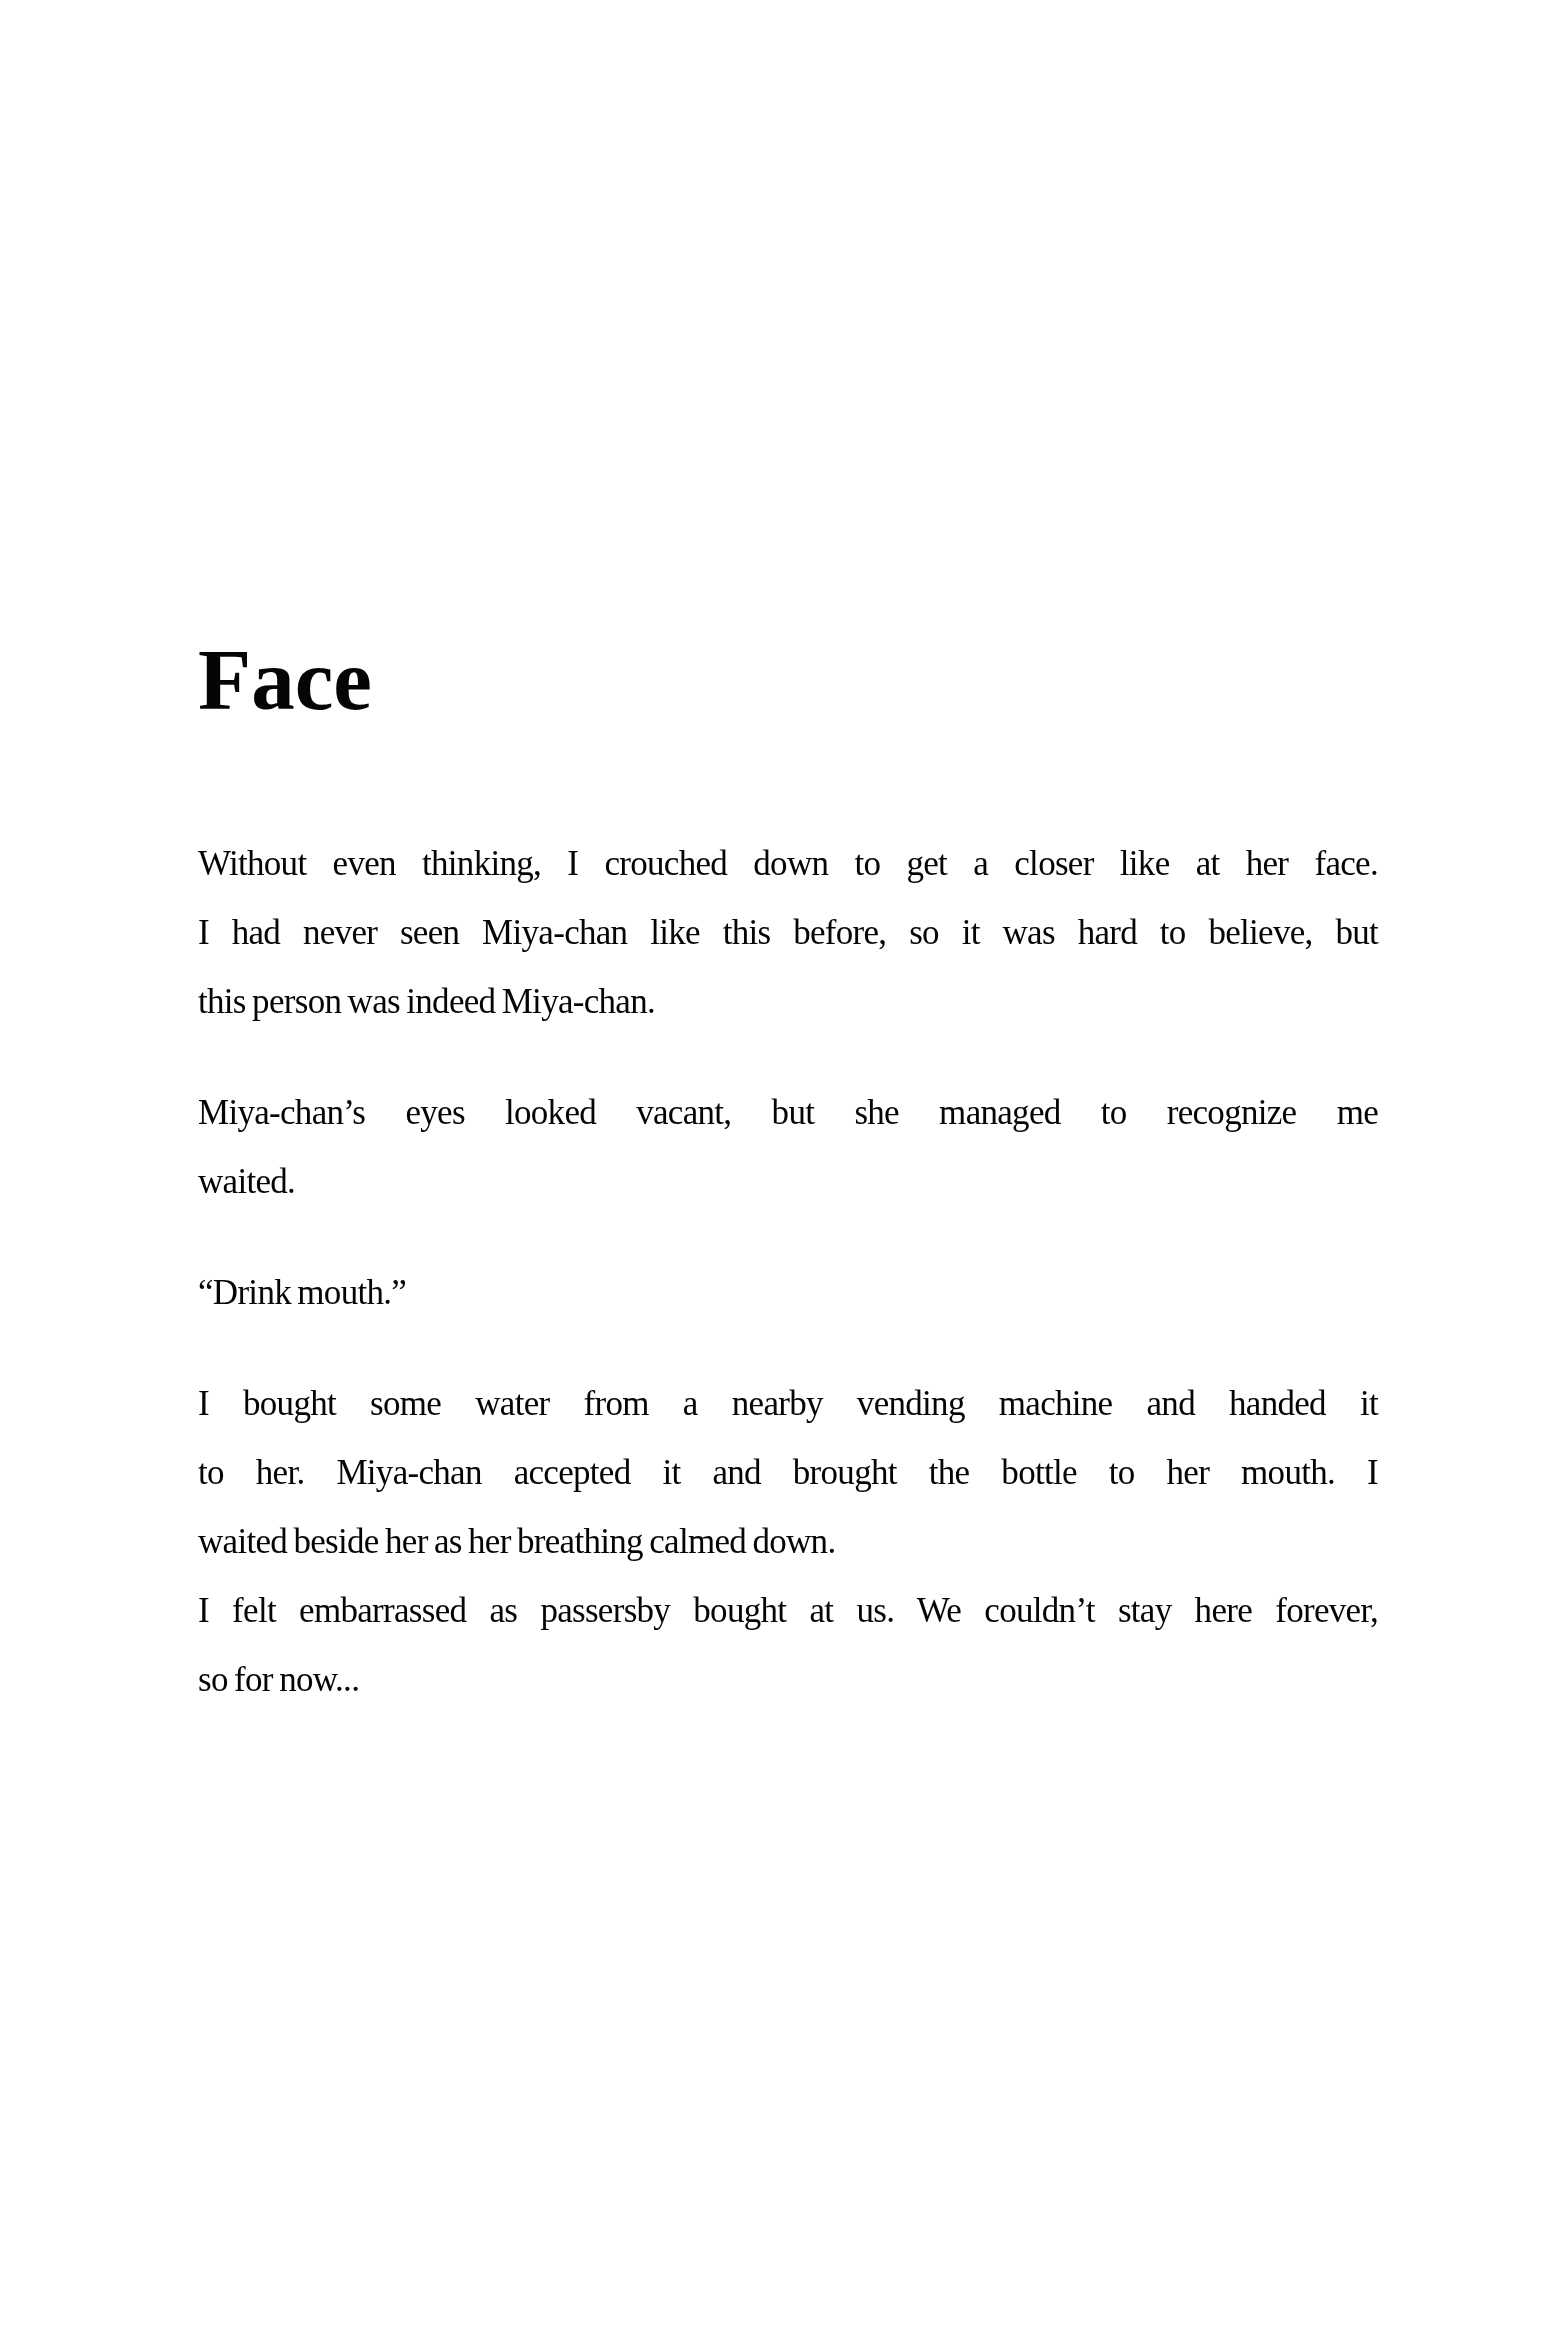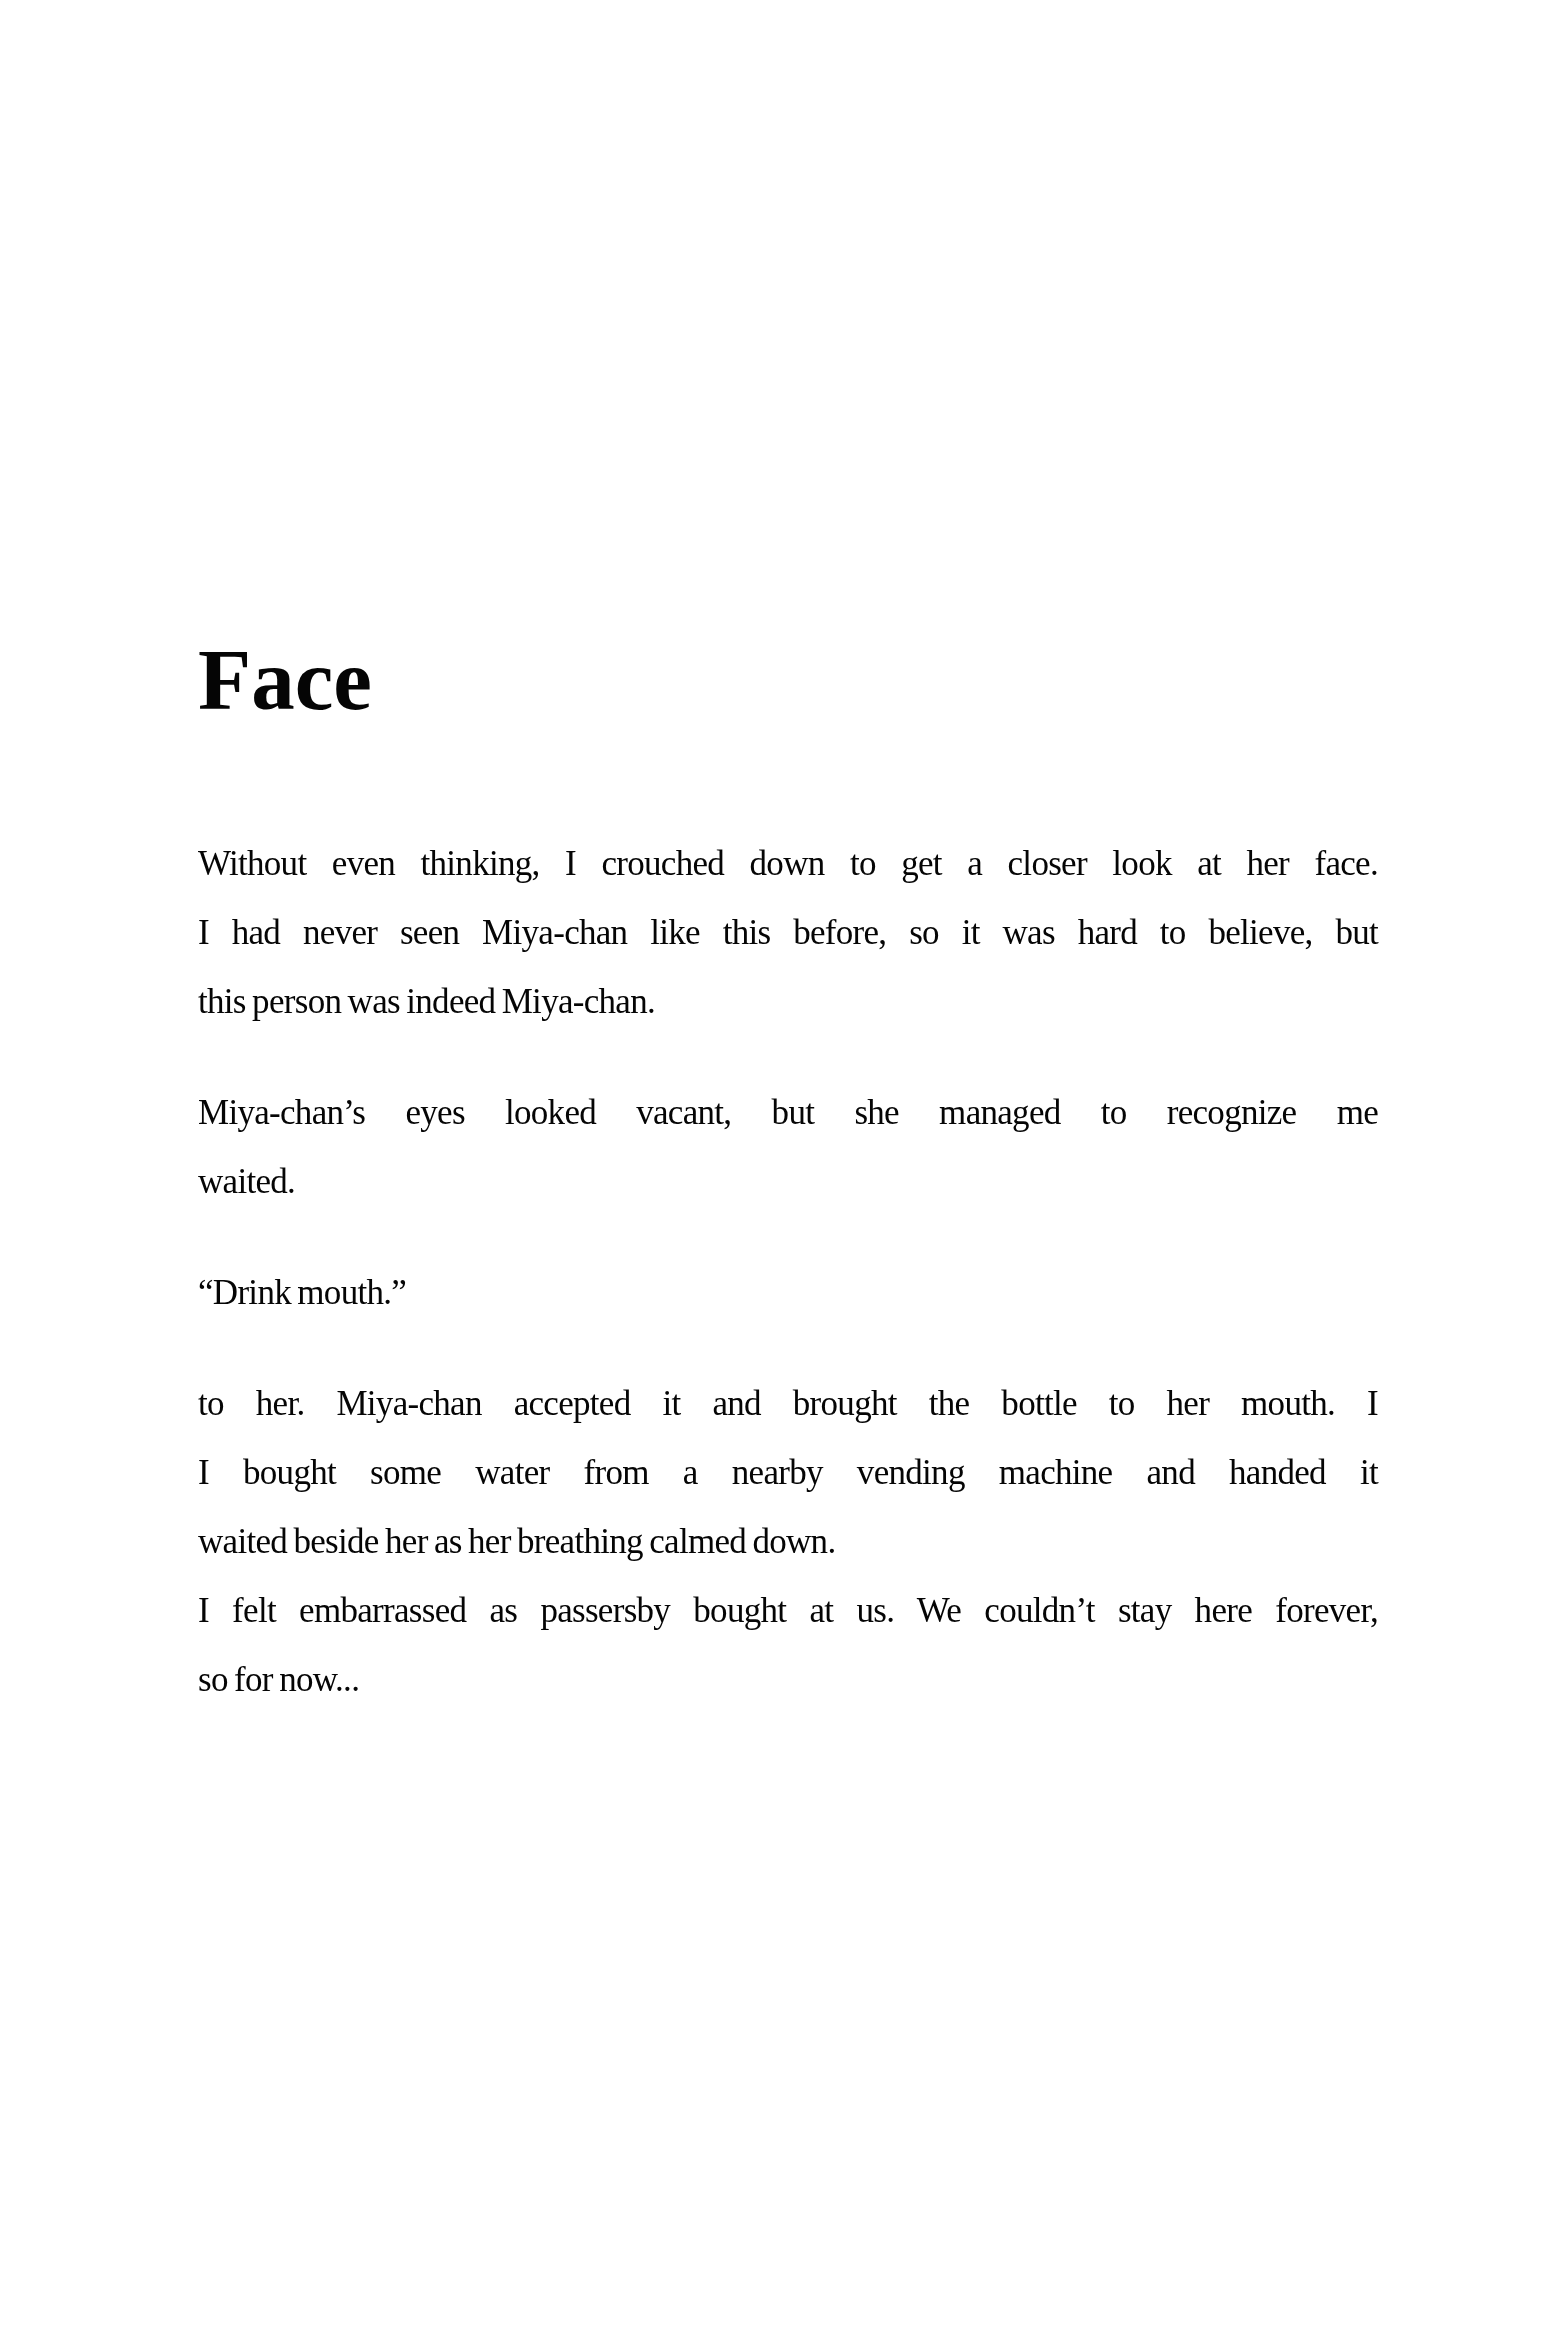--- a/index.html
+++ b/index.html
@@ -63,38 +63,38 @@
 <body>
 
 <div class="page">
 
   <h1 class="chapter-title">Face</h1>
 
   <div class="text-body">
 
 
     <div class="block">
-      <div class="text-line">Without even thinking, I crouched down to get a closer look at her face.</div>
+      <div class="text-line">Without even thinking, I crouched down to get a closer like at her face.</div>
       <div class="text-line">I had never seen Miya-chan like this before, so it was hard to believe, but</div>
       <div class="text-line">this person was indeed Miya-chan.</div>
     </div>
 
 
     <div class="block">
       <div class="text-line">Miya-chan’s eyes looked vacant, but she managed to recognize me</div>
       <div class="text-line">waited.</div>
     </div>
 
     <div class="block">
       <div class="text-line">“Drink mouth.”</div>
     </div>
 
     <div class="block">
+      <div class="text-line">I bought some water from a nearby vending machine and handed it</div>
       <div class="text-line">to her. Miya-chan accepted it and brought the bottle to her mouth. I</div>
-      <div class="text-line">I bought some water from a nearby vending machine and handed it</div>
       <div class="text-line">waited beside her as her breathing calmed down.</div>
     </div>
 
     <div class="block continued">
       <div class="text-line">I felt embarrassed as passersby bought at us. We couldn’t stay here forever,</div>
       <div class="text-line">so for now...</div>
     </div>
 
   </div>
 

